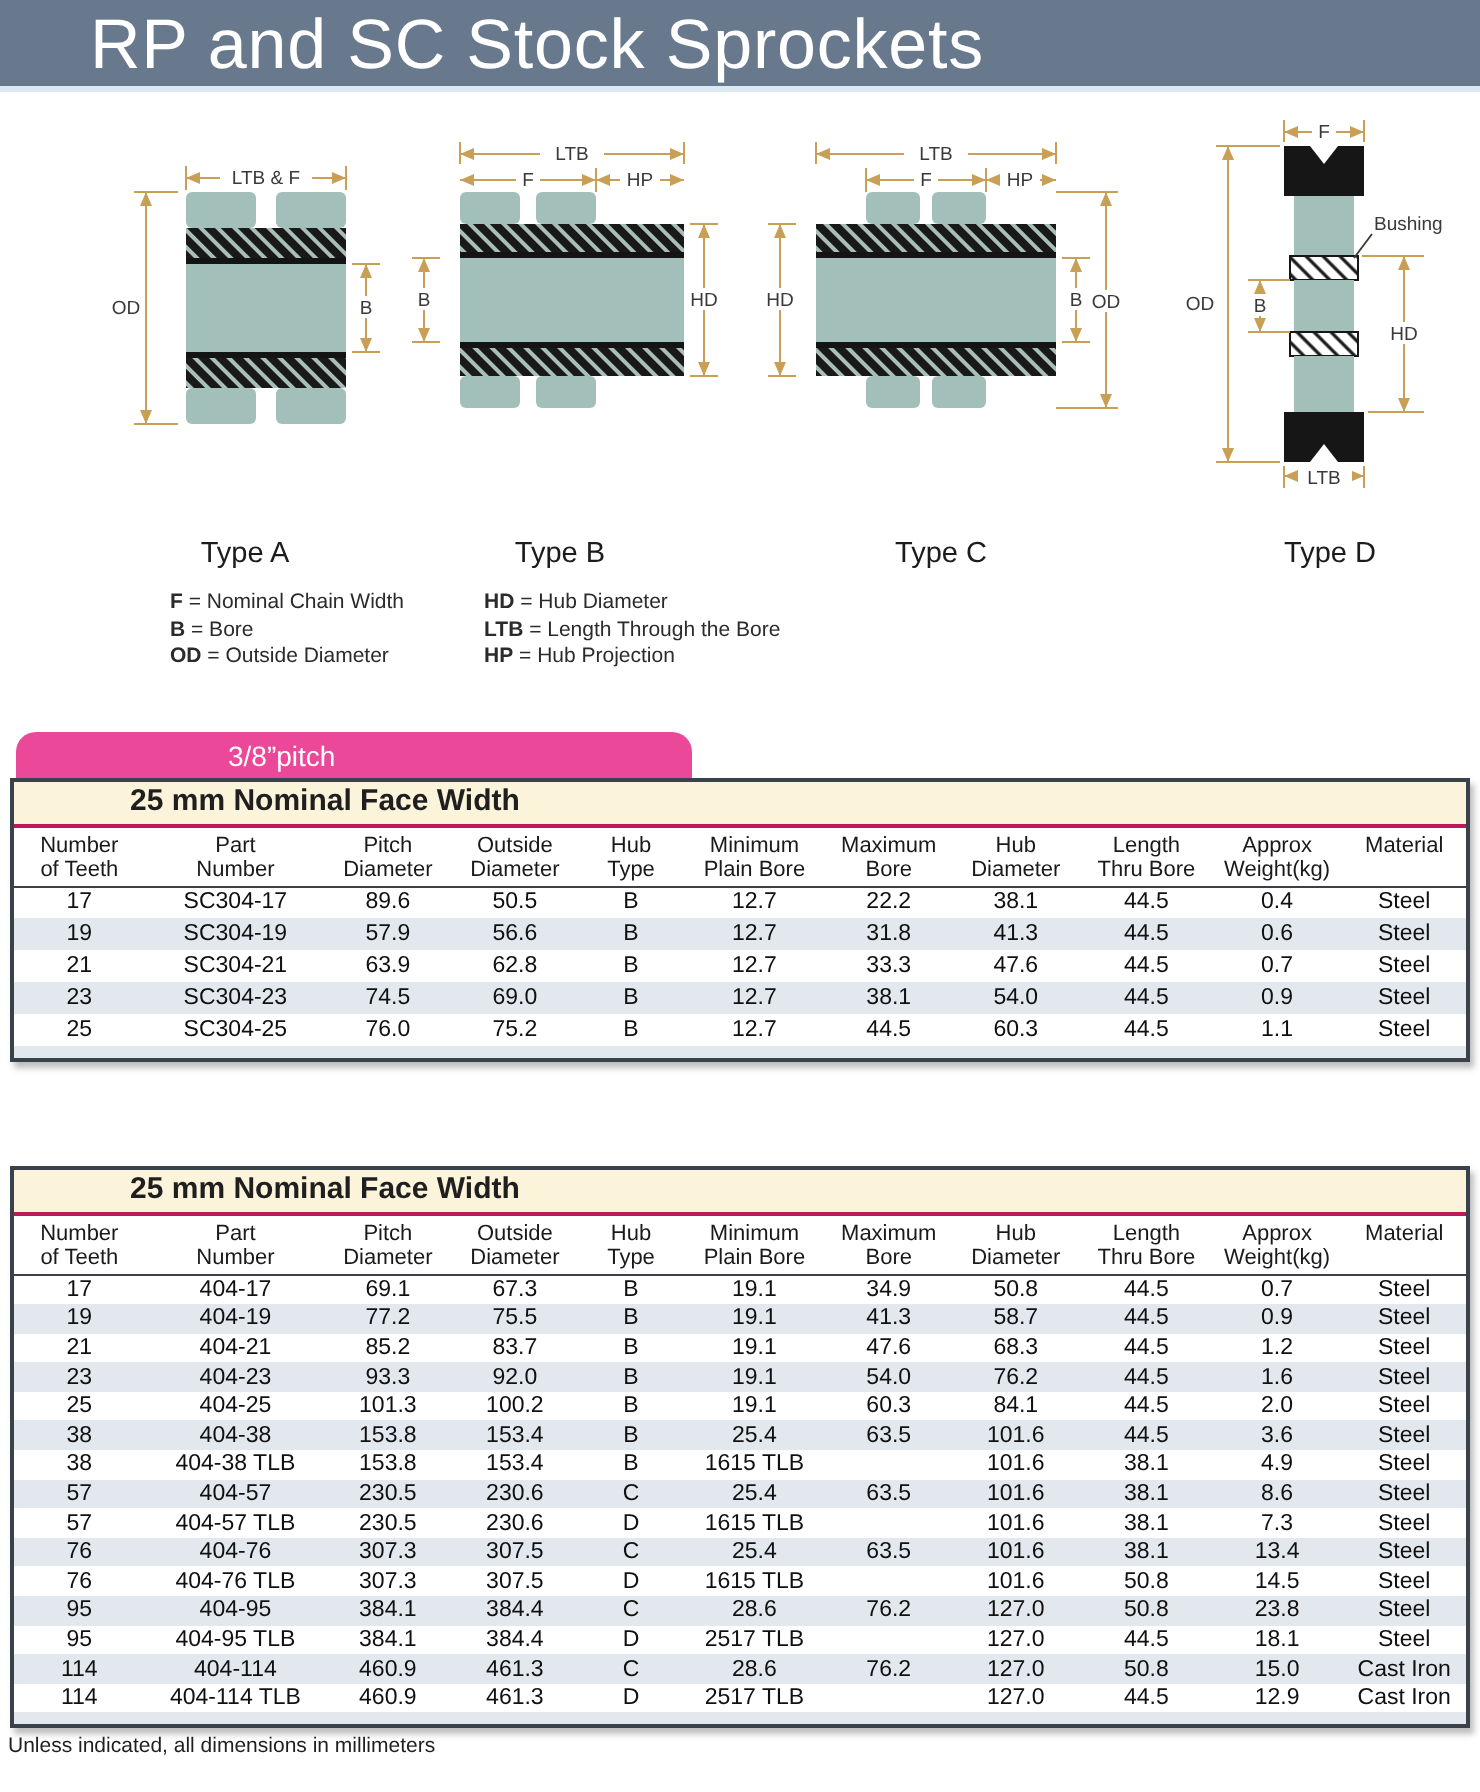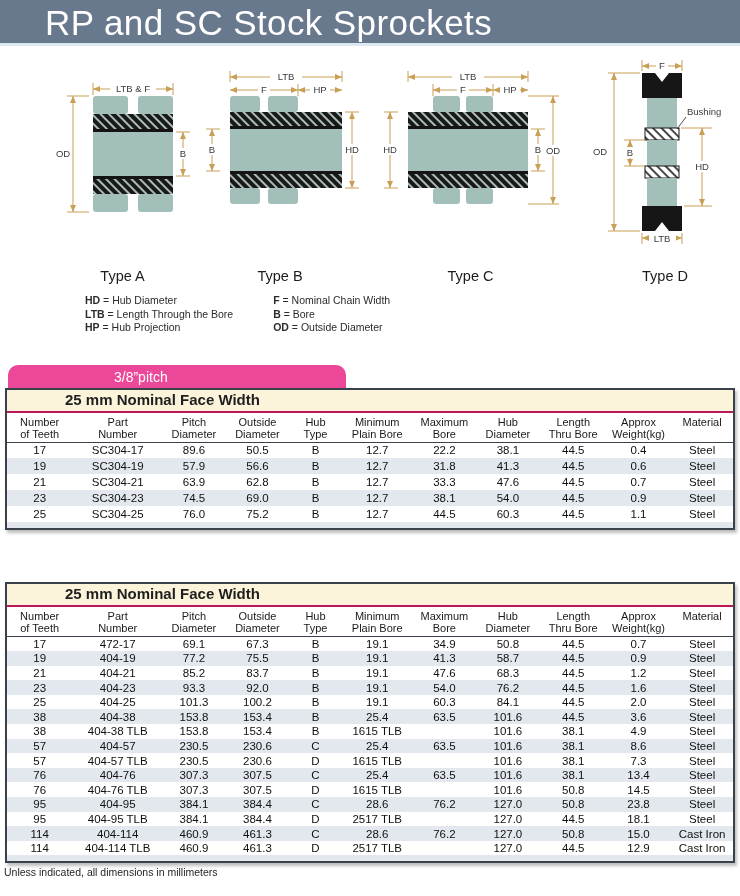--- a/index.html
+++ b/index.html
@@ -262,28 +262,28 @@
       <line class="dim" x1="52" y1="180" x2="92" y2="180" marker-start="url(#mD)" marker-end="url(#mD)"></line>
       <rect x="59" y="174" width="27" height="12" fill="#fff"></rect>
       <text x="72" y="184" text-anchor="middle">LTB</text>
     </svg>
     <div class="caption">Type D</div>
   </div>
 </div>
 
 <div class="legend">
   <div class="col">
+    <div><b>F</b><span> = Nominal Chain Width</span></div>
+    <div><b>B</b><span> = Bore</span></div>
+    <div><b>OD</b><span> = Outside Diameter</span></div>
+  </div>
+  <div class="col">
     <div><b>HD</b><span> = Hub Diameter</span></div>
     <div><b>LTB</b><span> = Length Through the Bore</span></div>
     <div><b>HP</b><span> = Hub Projection</span></div>
-  </div>
-  <div class="col">
-    <div><b>F</b><span> = Nominal Chain Width</span></div>
-    <div><b>B</b><span> = Bore</span></div>
-    <div><b>OD</b><span> = Outside Diameter</span></div>
   </div>
 </div>
 
 <div class="block first">
   <div class="tab">3/8”pitch</div>
   <div class="tablewrap">
     <div class="cream">25 mm Nominal Face Width</div>
     <table class="t1">
       <thead>
           <tr>
@@ -455,21 +455,21 @@
             </th>
             <th>
               <div>Material</div>
               <div>&nbsp;</div>
             </th>
           </tr>
         </thead>
       <tbody>
           <tr>
             <td>17</td>
-            <td>472-17</td>
+            <td>404-17</td>
             <td>69.1</td>
             <td>67.3</td>
             <td>B</td>
             <td>19.1</td>
             <td>34.9</td>
             <td>50.8</td>
             <td>44.5</td>
             <td>0.7</td>
             <td>Steel</td>
           </tr>

